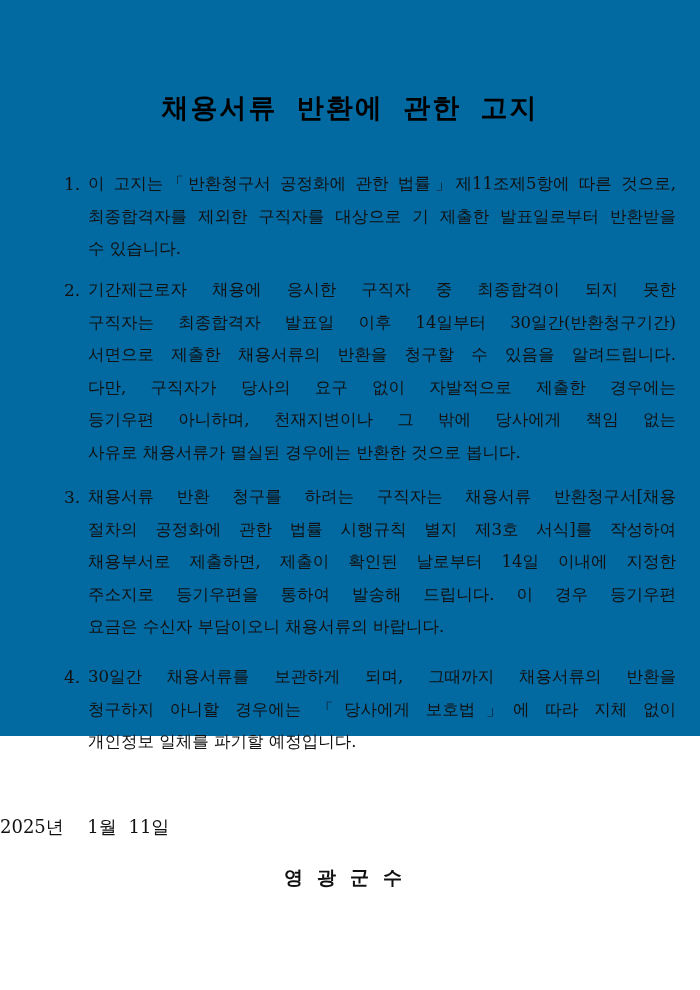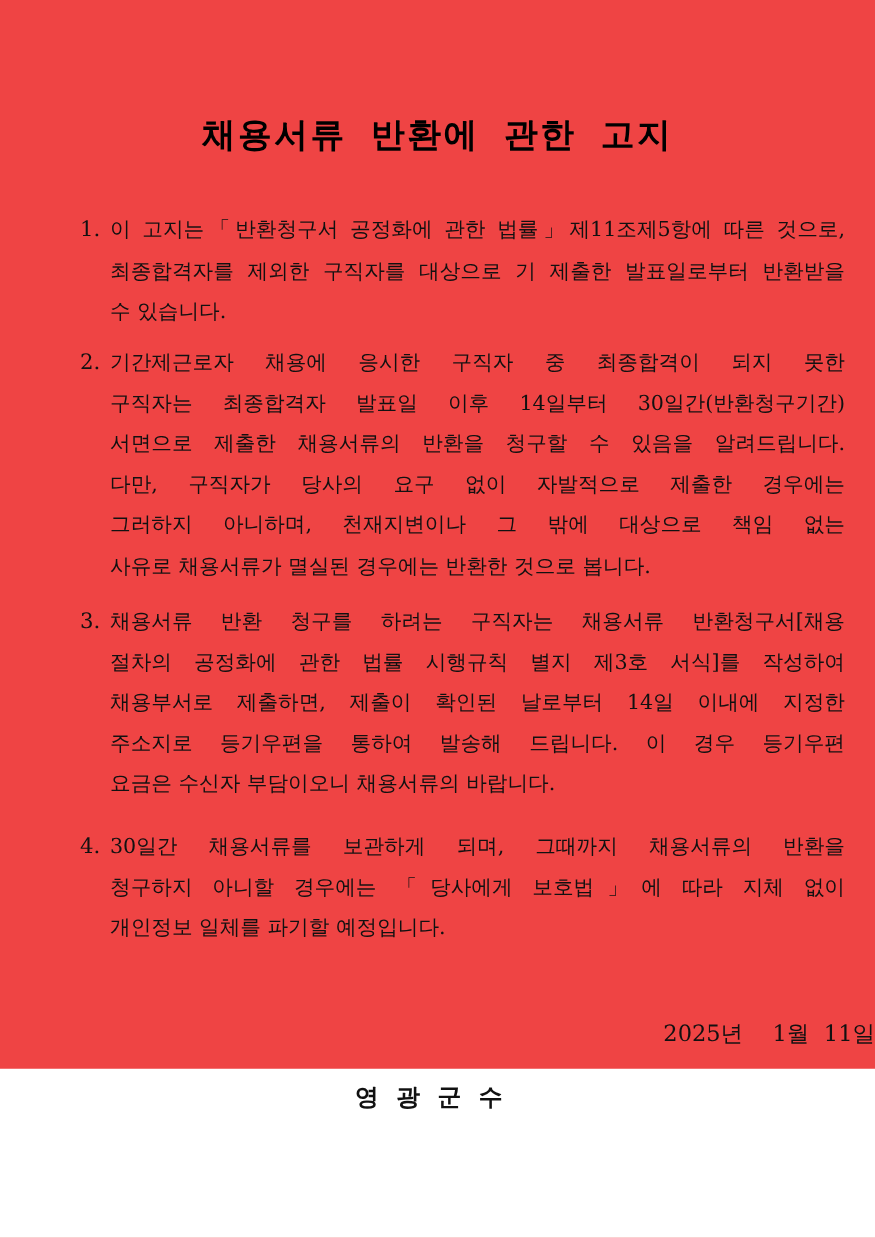--- a/index.html
+++ b/index.html
@@ -1,28 +1,28 @@
 <!DOCTYPE html>
 <html><head>
 <meta charset="utf-8">
 <style>
   html, body { margin: 0; padding: 0; background: #ffffff; }
   body { width: 700px; height: 990px; position: relative; overflow: hidden;
          font-family: "DejaVu Serif", "Liberation Serif", serif; color: #111; }
-  .page { position: absolute; left: 0; top: 0; width: 700px; height: 855px; background: #ef4444; }
+  .page { position: absolute; left: 0; top: 0; width: 700px; height: 736px; background: #0369a1; }
   .title { position: absolute; top: 90px; left: 0; width: 700px; text-align: center;
            font-family: "DejaVu Sans", "Liberation Sans", sans-serif; font-weight: bold;
            font-size: 27px; letter-spacing: 2px; word-spacing: 8px; color: #000; }
   .item { position: absolute; left: 64px; width: 620px; }
   .item .num { position: absolute; left: 0; top: 0; font-size: 17px; line-height: 32.5px; }
   .item .lines { margin-left: 24px; }
   .item .line { display: block; font-size: 16.5px; line-height: 32.5px; white-space: nowrap;
                 text-align: justify; text-align-last: justify; width: 588px; }
   .item .line.last { text-align-last: left; }
-  .date { position: absolute; top: 815px; left: 0; width: 700px; text-align: right;
+  .date { position: absolute; top: 815px; left: 0; width: 700px; text-align: left;
           font-size: 18px; word-spacing: 6px; }
   .signer { position: absolute; top: 865px; left: 0; width: 700px; text-align: center;
             font-family: "DejaVu Sans", "Liberation Sans", sans-serif; font-weight: bold;
             font-size: 19px; letter-spacing: 14px; }
 </style>
 </head>
 <body>
 
 <div class="page">
   <div class="title">채용서류 반환에 관한 고지</div>
@@ -36,21 +36,21 @@
     </div>
   </div>
 
   <div class="item" style="top:274px;">
     <span class="num">2.</span>
     <div class="lines">
       <span class="line">기간제근로자 채용에 응시한 구직자 중 최종합격이 되지 못한</span>
       <span class="line">구직자는 최종합격자 발표일 이후 14일부터 30일간(반환청구기간)</span>
       <span class="line">서면으로 제출한 채용서류의 반환을 청구할 수 있음을 알려드립니다.</span>
       <span class="line">다만, 구직자가 당사의 요구 없이 자발적으로 제출한 경우에는</span>
-      <span class="line">그러하지 아니하며, 천재지변이나 그 밖에 대상으로 책임 없는</span>
+      <span class="line">등기우편 아니하며, 천재지변이나 그 밖에 당사에게 책임 없는</span>
       <span class="line last">사유로 채용서류가 멸실된 경우에는 반환한 것으로 봅니다.</span>
     </div>
   </div>
 
   <div class="item" style="top:481px;">
     <span class="num">3.</span>
     <div class="lines">
       <span class="line">채용서류 반환 청구를 하려는 구직자는 채용서류 반환청구서[채용</span>
       <span class="line">절차의 공정화에 관한 법률 시행규칙 별지 제3호 서식]를 작성하여</span>
       <span class="line">채용부서로 제출하면, 제출이 확인된 날로부터 14일 이내에 지정한</span>

